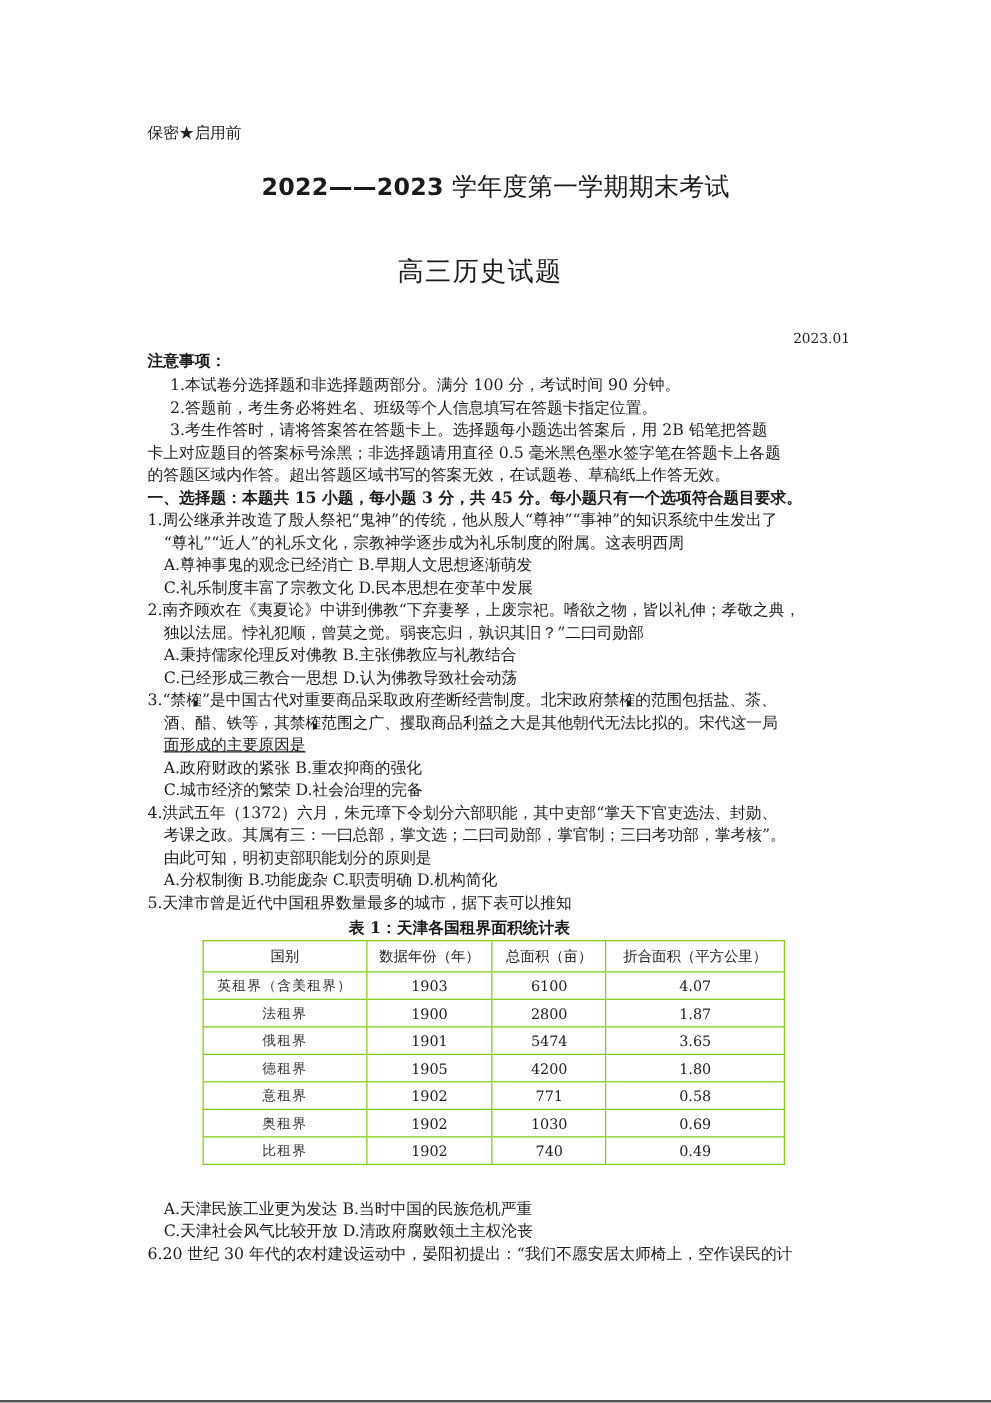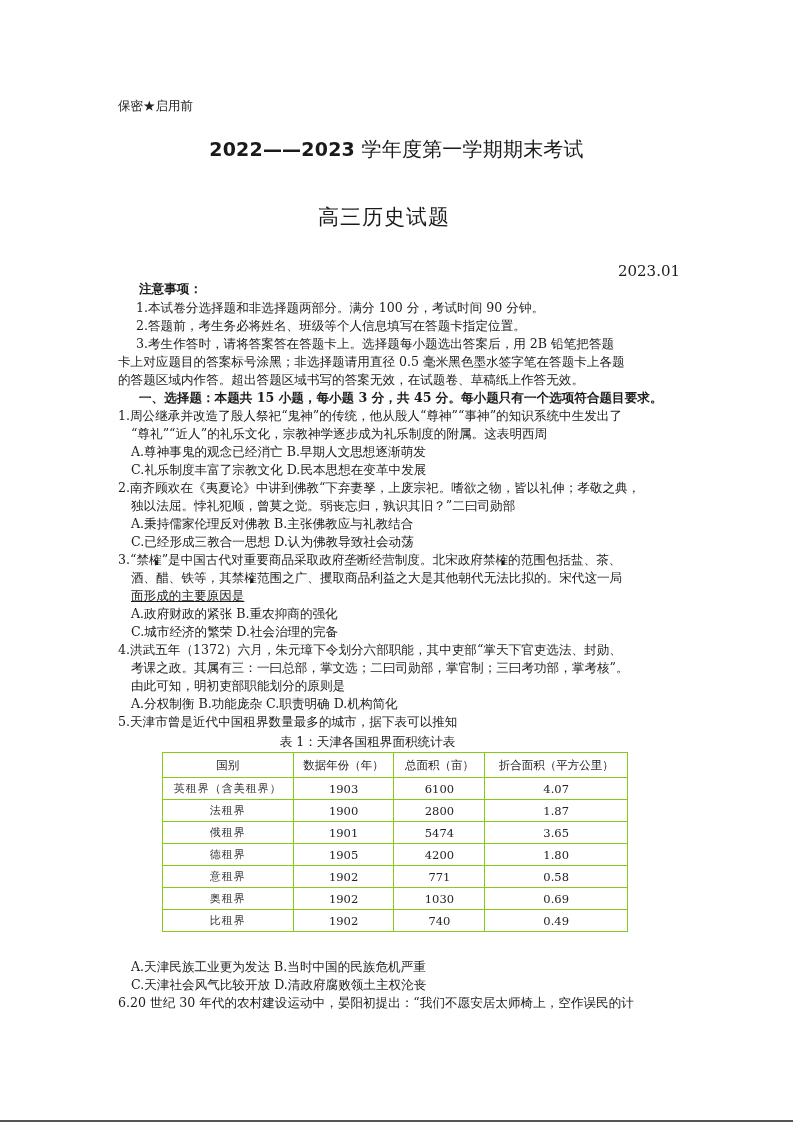--- a/index.html
+++ b/index.html
@@ -10,26 +10,26 @@
   }
   .page { position: absolute; left: 0; top: 0; width: 793px; height: 1122px; }
   .abs { position: absolute; white-space: nowrap; }
   .confidential { left: 118px; top: 98px; font-size: 12.5px; color: #222; }
   .main-title { left: 0; width: 793px; text-align: center; top: 136px; font-size: 19px; font-weight: bold;
     font-family: "DejaVu Sans", "Liberation Sans", sans-serif; letter-spacing: 0.2px; }
   .main-title .cn { font-weight: normal; font-size: 20px; }
   .sub-title { left: 0; width: 768px; text-align: center; top: 203px; font-size: 21px; letter-spacing: 1px;
     font-family: "DejaVu Sans", "Liberation Sans", sans-serif; }
   .date { right: 113px; top: 262px; font-size: 12.5px; }
-  .txt { font-size: 15px; line-height: 18.9px; color: #1c1c1c; }
-  .bold { font-weight: bold; margin-left: 21px; }
+  .txt { font-size: 11px; line-height: 18.9px; color: #1c1c1c; }
+  .bold { font-weight: bold; }
   .line { position: absolute; left: 118px; font-size: 12.6px; line-height: 18.9px; white-space: nowrap; color:#1c1c1c; }
   .ind1 { left: 136px; }
   .ind2 { left: 131px; }
-  .table-caption { left: 0; width: 735px; text-align: center; top: 734px; font-size: 12.6px; }
+  .table-caption { left: 0; width: 735px; text-align: center; top: 734px; font-size: 12.6px; font-weight: bold; }
   table.lease {
     position: absolute; left: 162px; top: 752px; width: 466px;
     border-collapse: collapse; font-size: 11.5px; color: #222;
   }
   table.lease th, table.lease td {
     border: 1px solid #84cc16; height: 21px; padding: 0; text-align: center; font-weight: normal;
   }
   table.lease th { font-family: "DejaVu Sans", "Liberation Sans", sans-serif; font-size: 11.5px; height: 24px; }
   table.lease td.name { font-size: 11px; letter-spacing: 1px; color:#333; }
   .bottom-rule { position: absolute; left: 0; bottom: 0; width: 793px; height: 2px; background: #555; }

